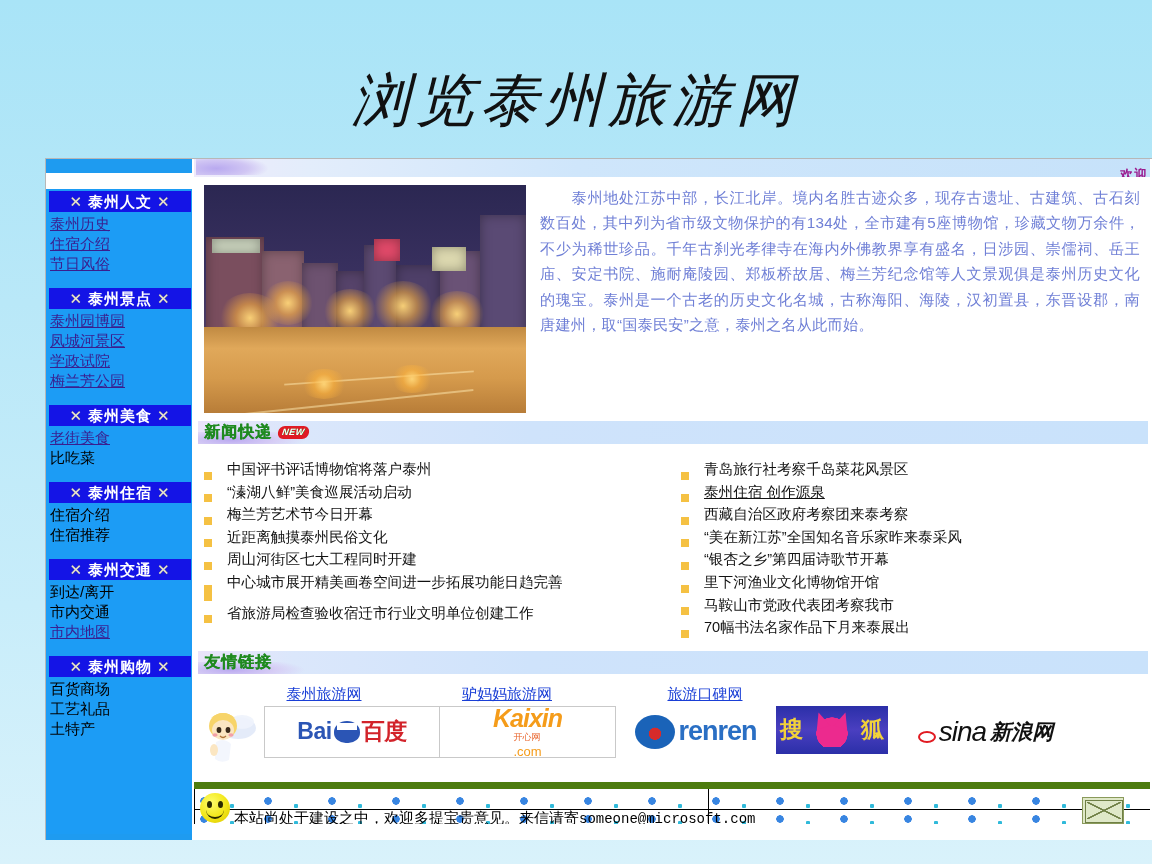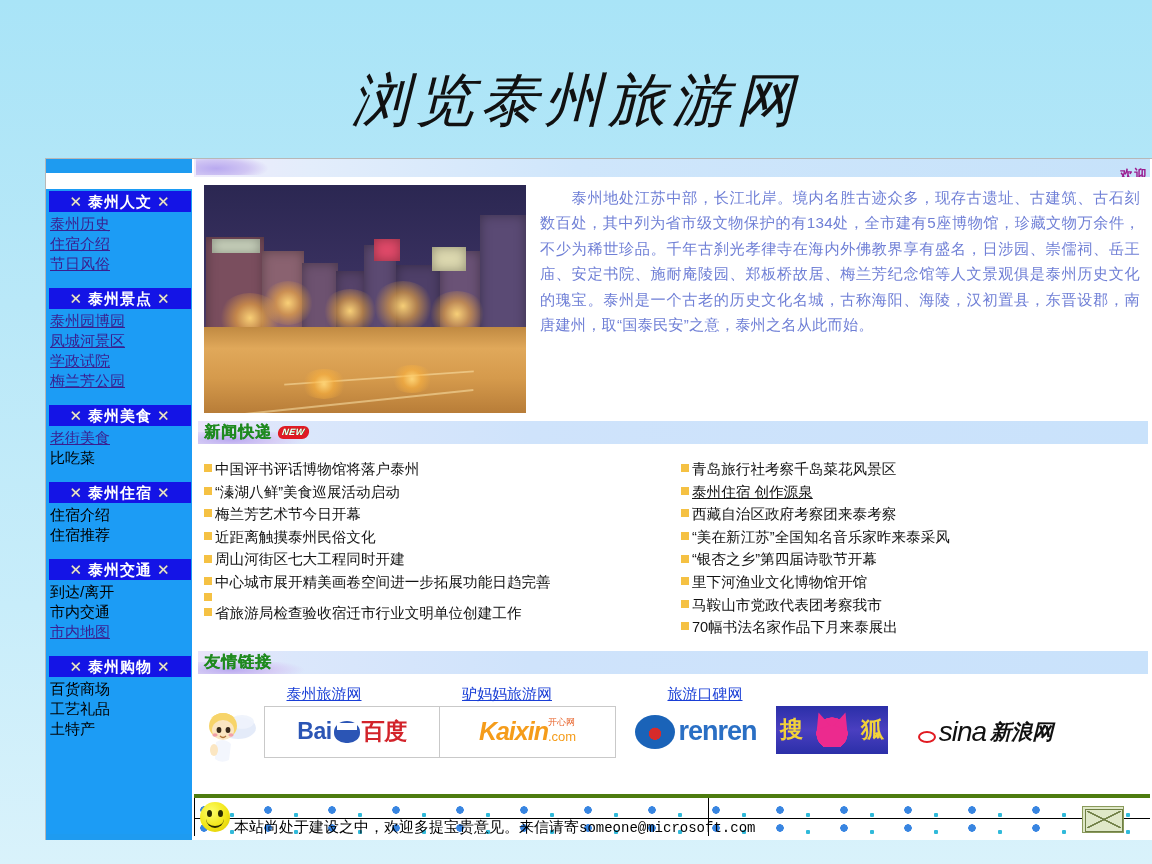--- a/index.html
+++ b/index.html
@@ -241,22 +241,22 @@
     padding: 14px 4px 8px 10px;
     gap: 10px;
   }
   .news-col { width: 50%; }
   .news-item {
     font-size: 14.6px;
     line-height: 22.6px;
     color: #111111;
     white-space: nowrap;
     display: flex;
-    align-items: center;
-    gap: 0px;
+    align-items: flex-end;
+    gap: 12px;
   }
   .bullet {
     display: inline-block;
     width: 8px; height: 8px;
     background: #f5c143;
     margin-right: 3px;
     flex: 0 0 auto;
     position: relative;
     top: -1px;
   }
@@ -296,21 +296,21 @@
     height: 52px;
     border: 1px solid #c9c9c9;
     background: #ffffff;
     display: flex;
     align-items: center;
     justify-content: center;
     overflow: hidden;
     position: relative;
   }
   .logo-baidu { width: 176px; }
-  .logo-kaixin { width: 176px; border-left: 0; }
+  .logo-kaixin { width: 176px; border-left: 0; flex-direction: column; }
   .logo-renren { width: 160px; border: 0; }
   .logo-sina { width: 190px; border: 0; }
 
   .baidu-txt { font-size: 23px; font-weight: bold; letter-spacing: -.5px; }
   .baidu-b { color: #2b55b5; }
   .baidu-paw {
     display: inline-block;
     width: 26px; height: 22px;
     background: #2b55b5;
     border-radius: 50% 50% 45% 45%;
@@ -371,24 +371,24 @@
   }
   .sina-eye::after{
     content:""; position:absolute; left:5px; top:6px; width:14px;height:8px;
     border-radius:50%; border:2px solid #e11b22;
   }
   .sina-cn { font-size: 21px; font-weight: bold; font-style: italic; color: #111; margin-left: 4px; }
 
   
   .footer-bar {
     position: absolute;
-    left: 0; right: 0; bottom: 4px;
+    left: 0; right: 0; bottom: 16px;
     height: 42px;
     background: #ffffff;
-    border-top: 4px solid #4d7c0f;
+    border-top: 7px solid #4d7c0f;
     overflow: hidden;
   }
   .snow-strip {
     position: absolute; inset: 0;
     background-image:
       radial-gradient(circle at 10px 12px, #2e7fe0 0 3.5px, transparent 4px),
       radial-gradient(circle at 10px 30px, #2e7fe0 0 3.5px, transparent 4px),
       radial-gradient(circle at 38px 17px, #26b7d9 0 2px, transparent 2.5px),
       radial-gradient(circle at 38px 34px, #26b7d9 0 2px, transparent 2.5px);
     background-size: 64px 44px;

